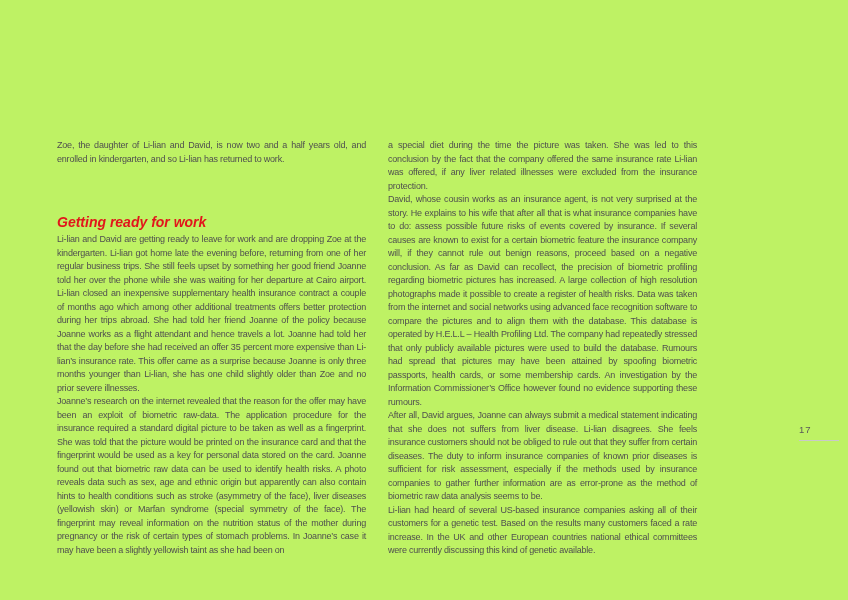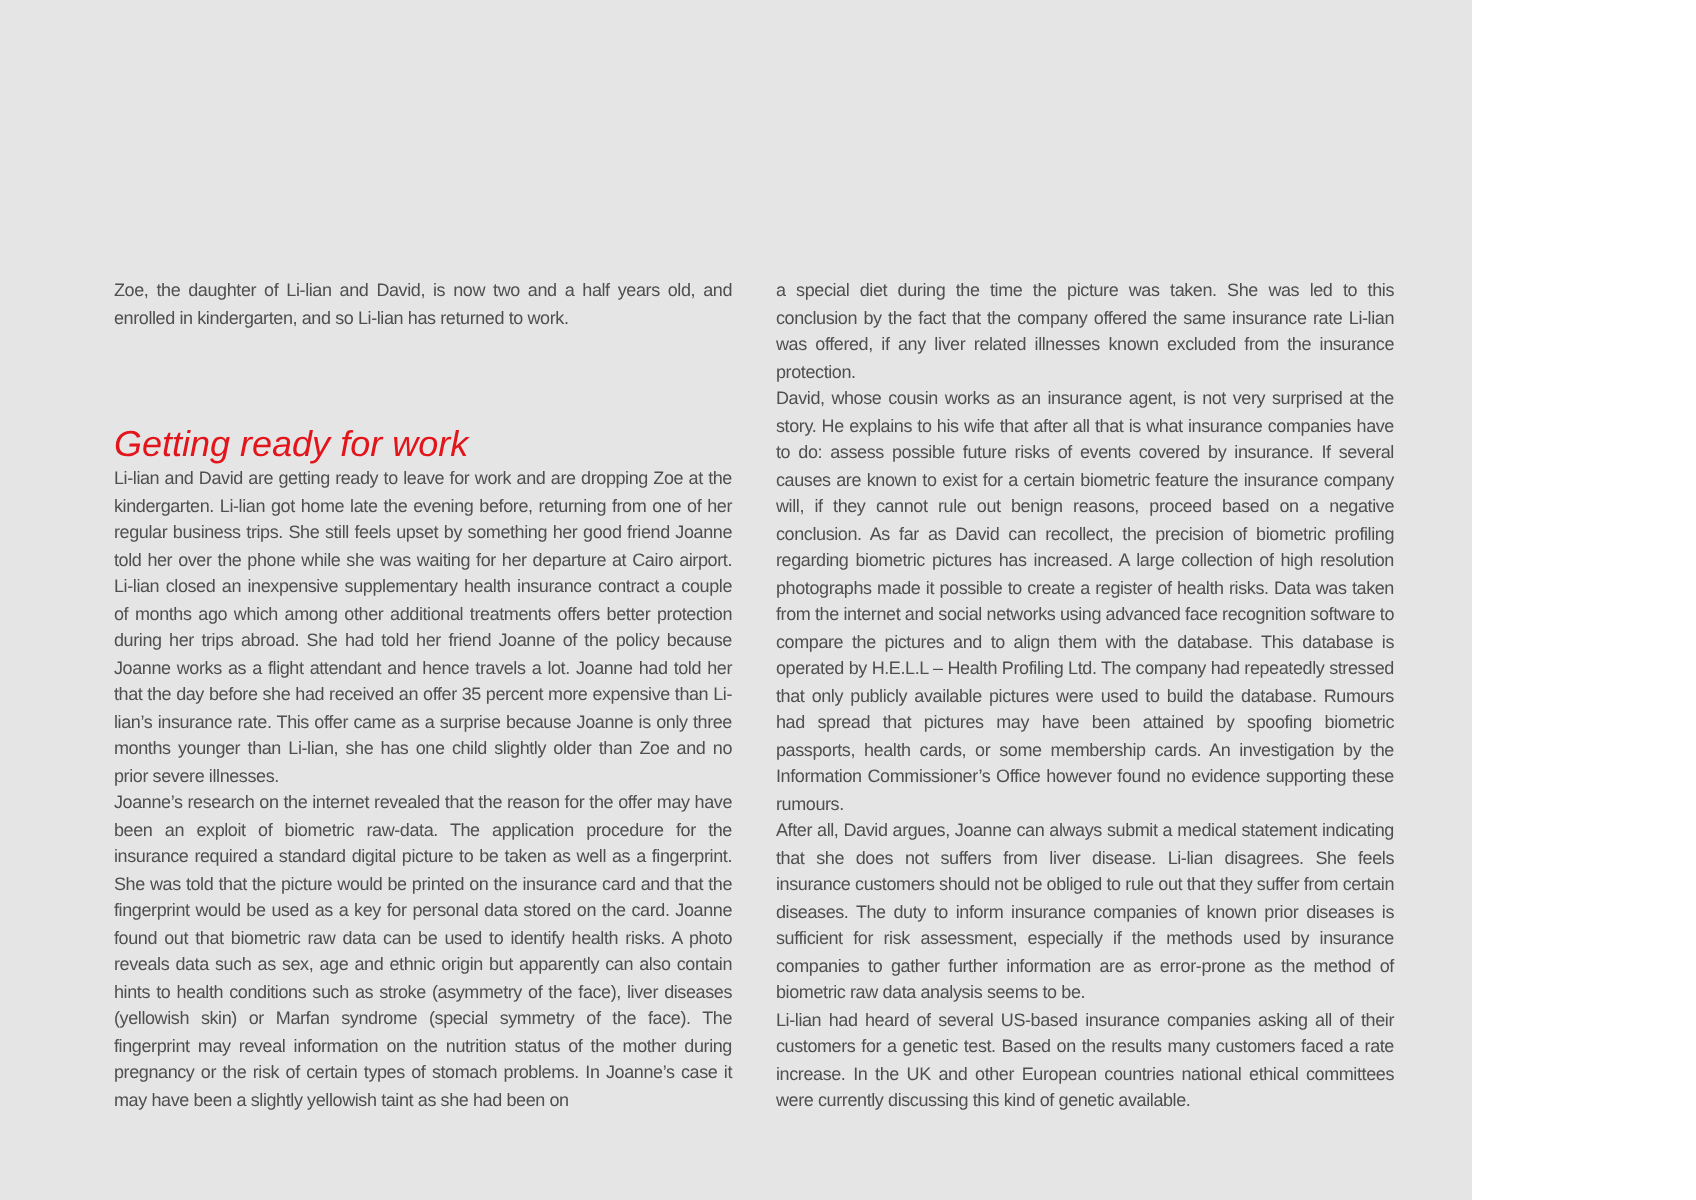--- a/index.html
+++ b/index.html
@@ -2,44 +2,44 @@
 <html style="--heading-color: #e2151b;"><head>
 <meta charset="utf-8">
 <style>
   html, body {
     margin: 0;
     padding: 0;
     background: #ffffff;
   }
   .page {
     position: relative;
-    width: 736px;
+    width: 848px;
     height: 600px;
-    background: #e5e5e5;
+    background: #bef264;
     overflow: hidden;
     font-family: "Liberation Sans", sans-serif;
   }
   .col {
     position: absolute;
     top: 139px;
     width: 309px;
     color: #4f4f4f;
     font-size: 9px;
     line-height: 13.5px;
     letter-spacing: -0.2px;
     text-align: justify;
   }
   .col-left  { left: 57px;  }
   .col-right { left: 388px; }
   .col p { margin: 0; }
   .section-heading {
     margin: 49px 0 4px 0;
-    font-size: 18px;
+    font-size: 14px;
     line-height: 14px;
-    font-weight: normal;
+    font-weight: bold;
     font-style: italic;
     color: var(--heading-color, #e2151b);
     letter-spacing: 0;
     text-align: left;
   }
   .page-number {
     position: absolute;
     left: 799px;
     top: 424px;
     width: 40px;
@@ -57,21 +57,21 @@
 <div class="page">
 
   <div class="col col-left">
     <p>Zoe, the daughter of Li-lian and David, is now two and a half years old, and enrolled in kindergarten, and so Li-lian has returned to work.</p>
     <h2 class="section-heading">Getting ready for work</h2>
     <p>Li-lian and David are getting ready to leave for work and are dropping Zoe at the kindergarten. Li-lian got home late the evening before, returning from one of her regular business trips. She still feels upset by something her good friend Joanne told her over the phone while she was waiting for her departure at Cairo airport. Li-lian closed an inexpensive supplementary health insurance contract a couple of months ago which among other additional treatments offers better protection during her trips abroad. She had told her friend Joanne of the policy because Joanne works as a flight attendant and hence travels a lot. Joanne had told her that the day before she had received an offer 35 percent more expensive than Li-lian’s insurance rate. This offer came as a surprise because Joanne is only three months younger than Li-lian, she has one child slightly older than Zoe and no prior severe illnesses.</p>
     <p>Joanne’s research on the internet revealed that the reason for the offer may have been an exploit of biometric raw-data. The application procedure for the insurance required a standard digital picture to be taken as well as a fingerprint. She was told that the picture would be printed on the insurance card and that the fingerprint would be used as a key for personal data stored on the card. Joanne found out that biometric raw data can be used to identify health risks. A photo reveals data such as sex, age and ethnic origin but apparently can also contain hints to health conditions such as stroke (asymmetry of the face), liver diseases (yellowish skin) or Marfan syndrome (special symmetry of the face). The fingerprint may reveal information on the nutrition status of the mother during pregnancy or the risk of certain types of stomach problems. In Joanne’s case it may have been a slightly yellowish taint as she had been on</p>
   </div>
 
   <div class="col col-right">
-    <p>a special diet during the time the picture was taken. She was led to this conclusion by the fact that the company offered the same insurance rate Li-lian was offered, if any liver related illnesses known excluded from the insurance protection.</p>
+    <p>a special diet during the time the picture was taken. She was led to this conclusion by the fact that the company offered the same insurance rate Li-lian was offered, if any liver related illnesses were excluded from the insurance protection.</p>
     <p>David, whose cousin works as an insurance agent, is not very surprised at the story. He explains to his wife that after all that is what insurance companies have to do: assess possible future risks of events covered by insurance. If several causes are known to exist for a certain biometric feature the insurance company will, if they cannot rule out benign reasons, proceed based on a negative conclusion. As far as David can recollect, the precision of biometric profiling regarding biometric pictures has increased. A large collection of high resolution photographs made it possible to create a register of health risks. Data was taken from the internet and social networks using advanced face recognition software to compare the pictures and to align them with the database. This database is operated by H.E.L.L – Health Profiling Ltd. The company had repeatedly stressed that only publicly available pictures were used to build the database. Rumours had spread that pictures may have been attained by spoofing biometric passports, health cards, or some membership cards. An investigation by the Information Commissioner’s Office however found no evidence supporting these rumours.</p>
     <p>After all, David argues, Joanne can always submit a medical statement indicating that she does not suffers from liver disease. Li-lian disagrees. She feels insurance customers should not be obliged to rule out that they suffer from certain diseases. The duty to inform insurance companies of known prior diseases is sufficient for risk assessment, especially if the methods used by insurance companies to gather further information are as error-prone as the method of biometric raw data analysis seems to be.</p>
     <p>Li-lian had heard of several US-based insurance companies asking all of their customers for a genetic test. Based on the results many customers faced a rate increase. In the UK and other European countries national ethical committees were currently discussing this kind of genetic available.</p>
   </div>
 
   <div class="page-number">
     <span>17</span>
   </div>
 
 </div>

